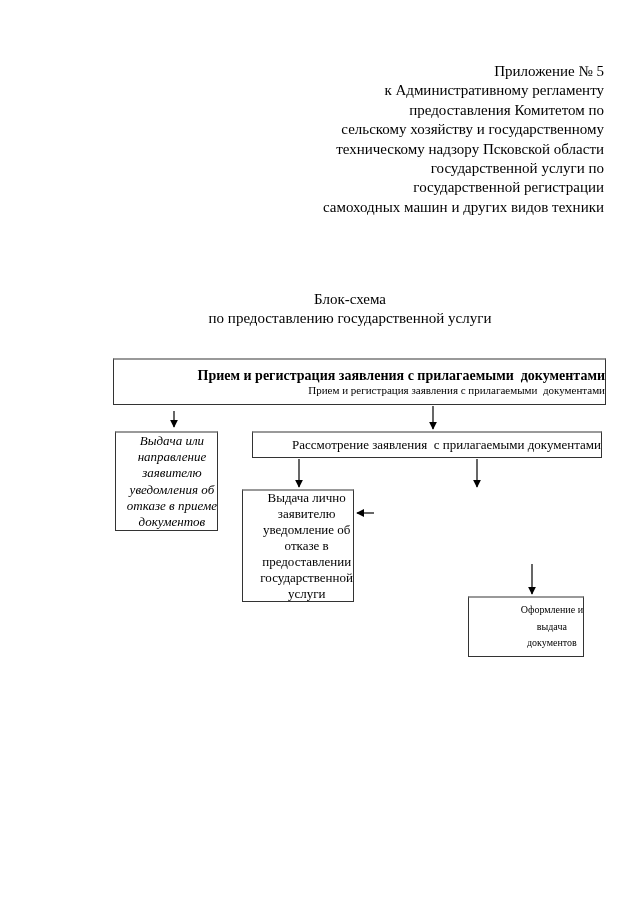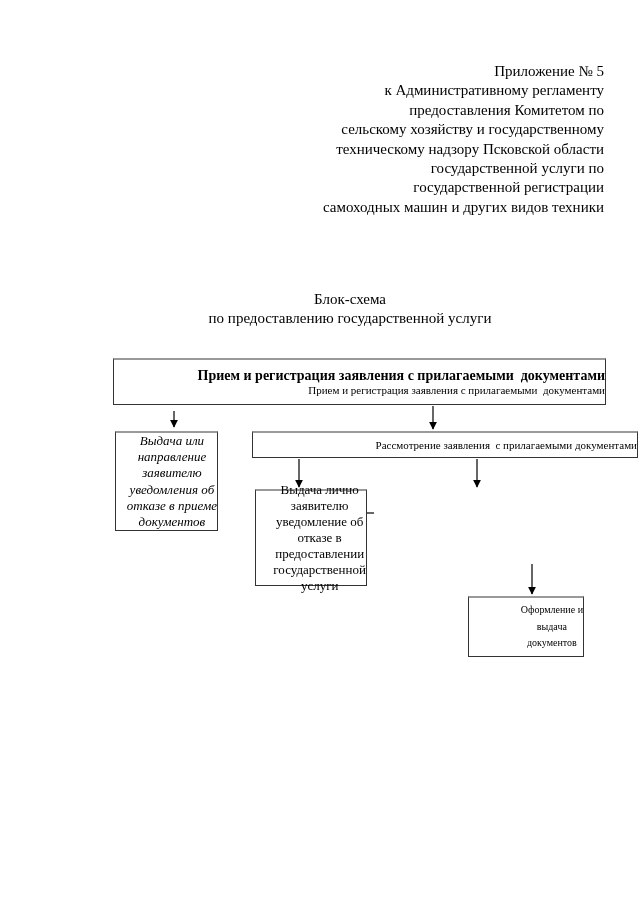--- a/index.html
+++ b/index.html
@@ -43,22 +43,22 @@
     flex-direction: column;
     align-items: flex-end;
     justify-content: center;
     text-align: center;
   }
   .box .txt { white-space: pre-wrap; }
   .box-reception        { left: 113px; top: 358px; width: 493px; height: 47px; }
   .box-reception .ttl   { font-weight: bold; font-size: 14px; line-height: 17px; white-space: pre-wrap; }
   .box-reception .sub   { font-size: 11px;  line-height: 13px; white-space: pre-wrap; }
   .box-refusal-accept   { left: 115px; top: 431px; width: 103px; height: 100px; font-size: 13px;   line-height: 16.2px; font-style: italic; }
-  .box-review           { left: 252px; top: 431px; width: 386px; height: 27px;  font-size: 11px; line-height: 22px; }
-  .box-refusal-service  { left: 242px; top: 489px; width: 112px; height: 97px; font-size: 13px;   line-height: 15.9px; margin-left: 13px; }
+  .box-review           { left: 252px; top: 431px; width: 350px; height: 27px;  font-size: 13px; line-height: 22px; }
+  .box-refusal-service  { left: 242px; top: 489px; width: 112px; height: 113px; font-size: 13px;   line-height: 15.9px; }
   .box-verification     { left: 373px; top: 489px; width: 233px; height: 74px;  font-size: 13.5px; line-height: 16.5px; }
   .box-issuance         { left: 468px; top: 596px; width: 116px; height: 61px;  font-size: 10px; line-height: 16.5px; }
   .arrows {
     position: absolute;
     left: 0; top: 0;
     width: 640px; height: 905px;
     pointer-events: none;
   }
 </style>
 </head>

